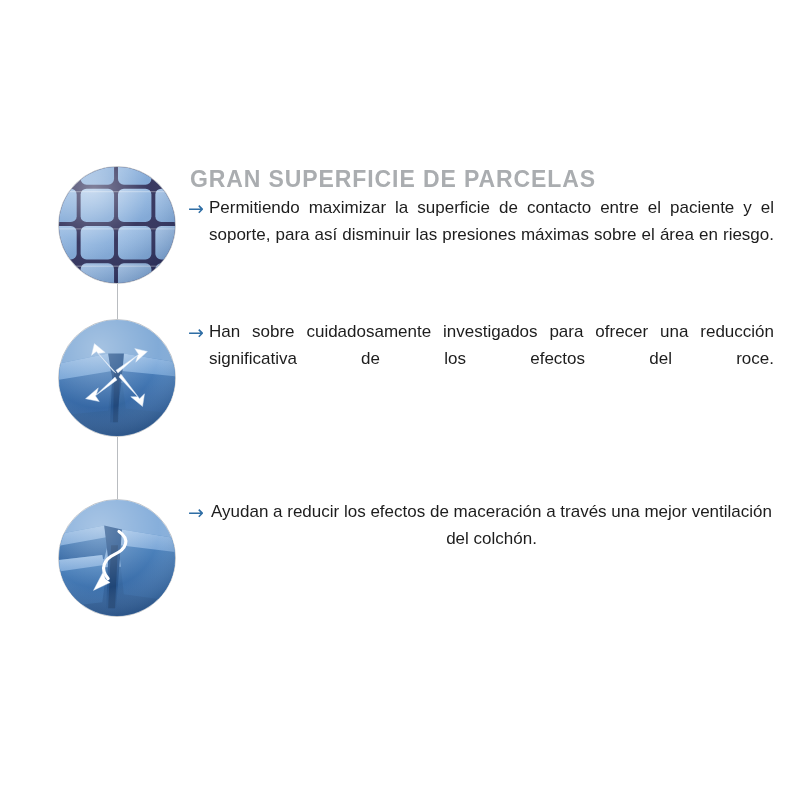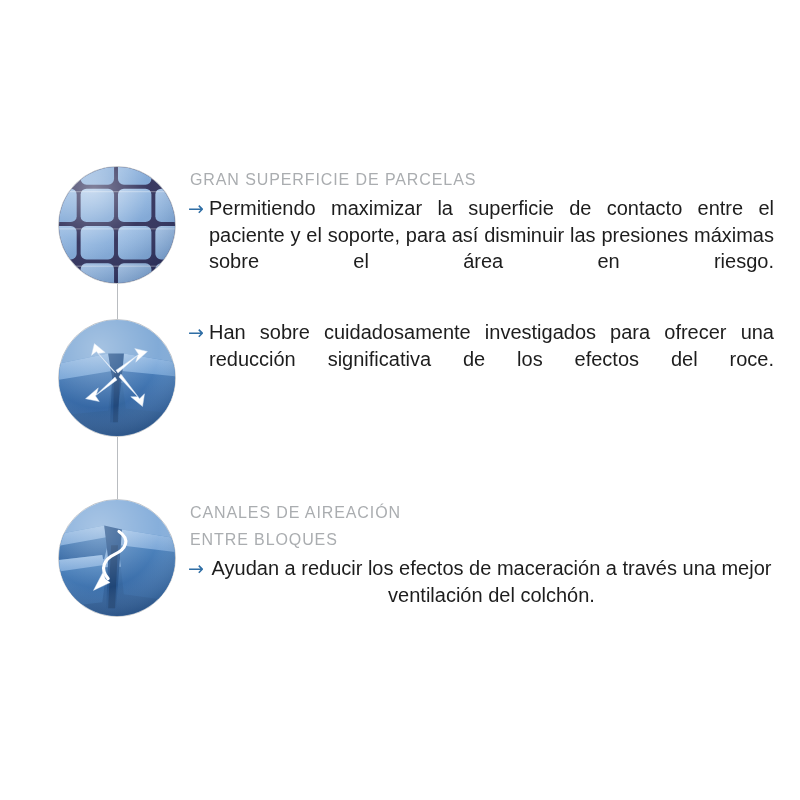--- a/index.html
+++ b/index.html
@@ -64,45 +64,45 @@
   
   .text-col {
     position: absolute;
     left: 188px;
     top: 0;
     width: 586px;
   }
 
   .feat-title {
     color: #aaadb0;
-    font-size: 16px;
+    font-size: 23px;
     line-height: 27px;
     letter-spacing: 0.9px;
-    font-weight: 400;
+    font-weight: 700;
     margin: 0 0 2px 2px;
     white-space: pre-line;
   }
 
   .body-row {
     display: flex;
     align-items: flex-start;
   }
   .arrow-glyph {
     flex: 0 0 auto;
     color: #2f6ea5;
     font-size: 19px;
     line-height: 26.5px;
     width: 20px;
     margin-right: 1px;
     font-family: "DejaVu Sans", sans-serif;
   }
   .feat-body {
     flex: 1 1 auto;
     color: #1d1d1d;
-    font-size: 20px;
+    font-size: 17px;
     line-height: 26.5px;
     margin: 0;
     text-align: justify;
     font-weight: 400;
   }
   .feat-body.ragged { text-align: center; }
   .feat-body::after {
     content: "";
     display: inline-block;
     width: 100%;
@@ -269,22 +269,20 @@
           </g>
           <g fill="#ffffff" stroke="#dbe8f6" stroke-width="0.4">
             <path d="M52 84 L35 92 L45 73 L47 80 Z"></path>
           </g>
           <rect x="0" y="0" width="118" height="118" fill="url(#vig3)"></rect>
         </svg>
       </div>
     </div>
 
     <div class="text-col">
-      <h2 class="feat-title">CANALES DE AIREACIÓN
-ENTRE BLOQUES</h2>
       <div class="body-row">
         <span class="arrow-glyph">→</span>
         <p class="feat-body ragged">Ayudan a reducir los efectos de maceración a través una mejor ventilación del colchón.</p>
       </div>
     </div>
   </div>
 
 </div>
 
 </body></html>

